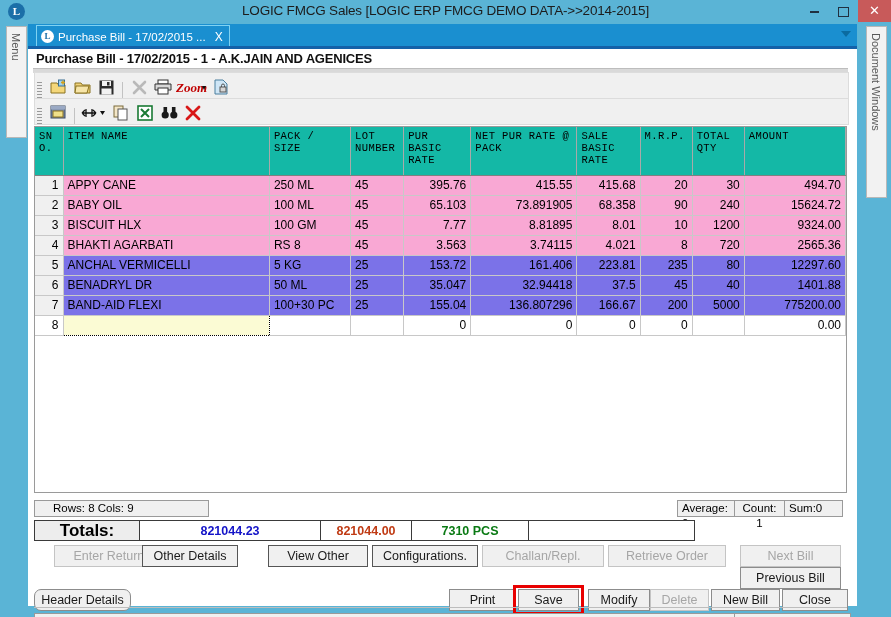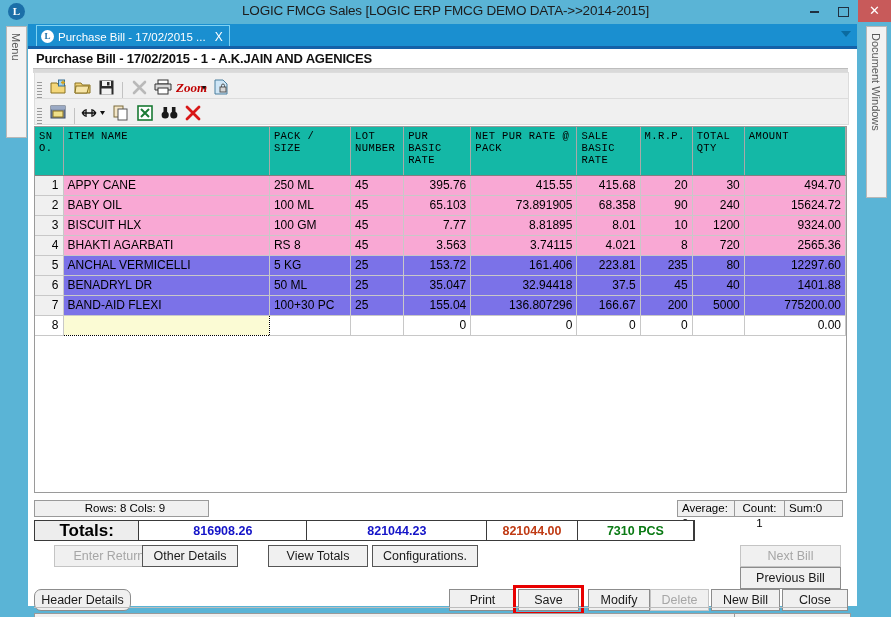--- a/index.html
+++ b/index.html
@@ -153,21 +153,21 @@
     background:#fbfbd4;border:1px dotted #000;
   }
   .grid-blank{
     position:absolute;left:1px;top:224px;width:809px;height:141px;background:#fff;
   }
 
   
   .rows-cols{
     position:absolute;left:6px;top:476px;width:175px;height:17px;
     border:1px solid #9a9a9a;background:#f0f0f0;
-    font-size:11.5px;line-height:15px;padding-left:7px;box-sizing:border-box;color:#000;text-align:center;
+    font-size:11.5px;line-height:15px;padding-left:18px;box-sizing:border-box;color:#000;
   }
   .stat-cell{
     position:absolute;top:476px;height:17px;border:1px solid #9a9a9a;
     background:#f0f0f0;font-size:11.5px;line-height:15px;
     padding:0 4px;box-sizing:border-box;color:#000;
   }
   .st-avg{right:122px;width:58px;}
   .st-cnt{right:72px;width:51px;text-align:center;}
   .st-sum{right:14px;width:59px;}
 
@@ -506,30 +506,31 @@
       <div class="grid-blank"></div>
     </div>
 
     <div class="rows-cols">Rows: 8  Cols: 9</div>
     <div class="stat-cell st-avg">Average: 0</div>
     <div class="stat-cell st-cnt">Count: 1</div>
     <div class="stat-cell st-sum">Sum:0</div>
 
     <div class="totals">
       <div class="lbl">Totals:</div>
-      <div class="cell tc1">816908.26</div>
       <div class="cell tc2">821044.23</div>
       <div class="cell tc3">821044.00</div>
       <div class="cell tc4">7310 PCS</div>
     </div>
 
     <div class="btn dis" style="left:6px;top:521px;width:116px;margin-left:20px;">Enter Returns</div>
     <div class="btn thick" style="left:114px;top:521px;width:96px;">Other Details</div>
-    <div class="btn thick" style="left:240px;top:521px;width:100px;">View Totals</div>
+    <div class="btn thick" style="left:240px;top:521px;width:100px;">View Other</div>
     <div class="btn thick" style="left:344px;top:521px;width:106px;">Configurations.</div>
+    <div class="btn dis" style="left:454px;top:521px;width:122px;">Challan/Repl.</div>
+    <div class="btn dis" style="left:580px;top:521px;width:118px;">Retrieve Order</div>
     <div class="btn dis" style="left:712px;top:521px;width:101px;">Next Bill</div>
     <div class="btn" style="left:712px;top:543px;width:101px;">Previous Bill</div>
 
     <div class="btn" style="left:6px;top:565px;width:97px;border-radius:7px;">Header Details</div>
     <div class="btn" style="left:421px;top:565px;width:67px;">Print</div>
     <div class="save-wrap" style="left:485px;top:561px;width:71px;height:30px;"></div>
     <div class="btn" style="left:490px;top:565px;width:61px;">Save</div>
     <div class="btn" style="left:560px;top:565px;width:62px;">Modify</div>
     <div class="btn dis" style="left:622px;top:565px;width:59px;">Delete</div>
     <div class="btn" style="left:683px;top:565px;width:69px;">New Bill</div>

